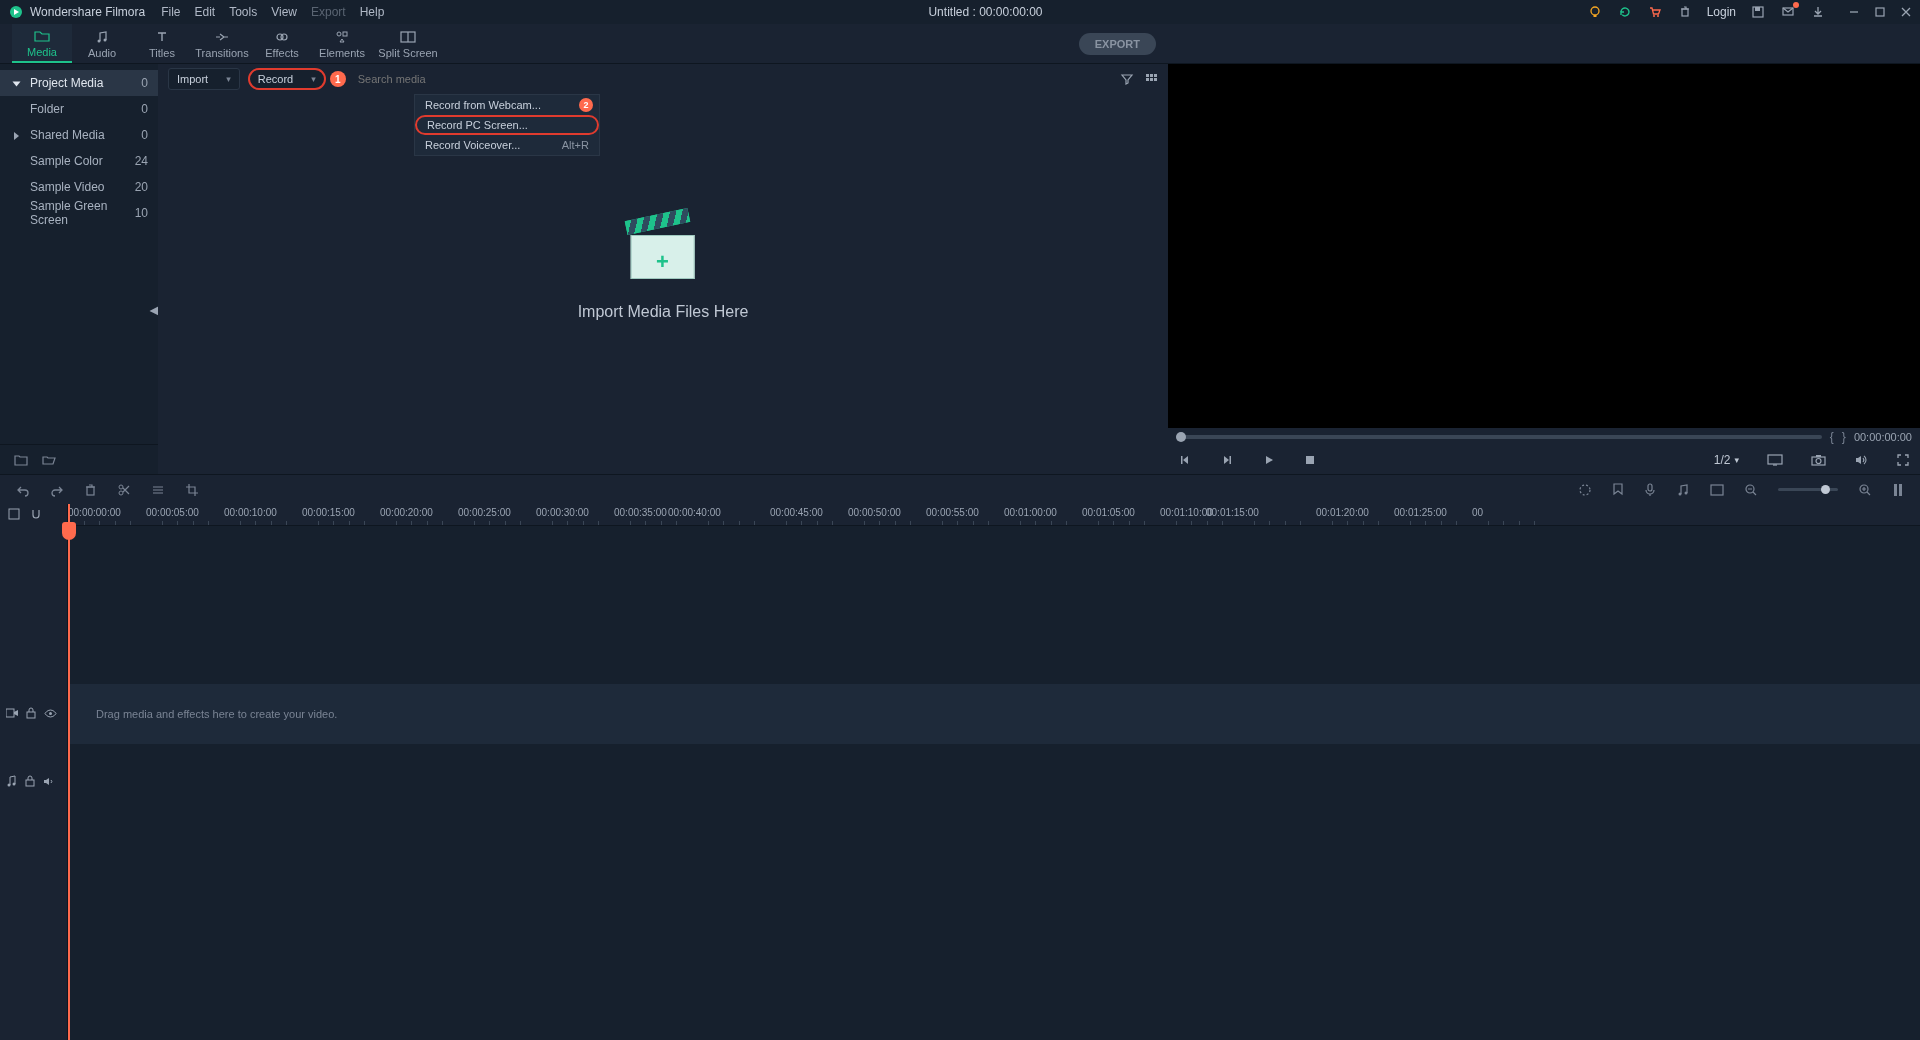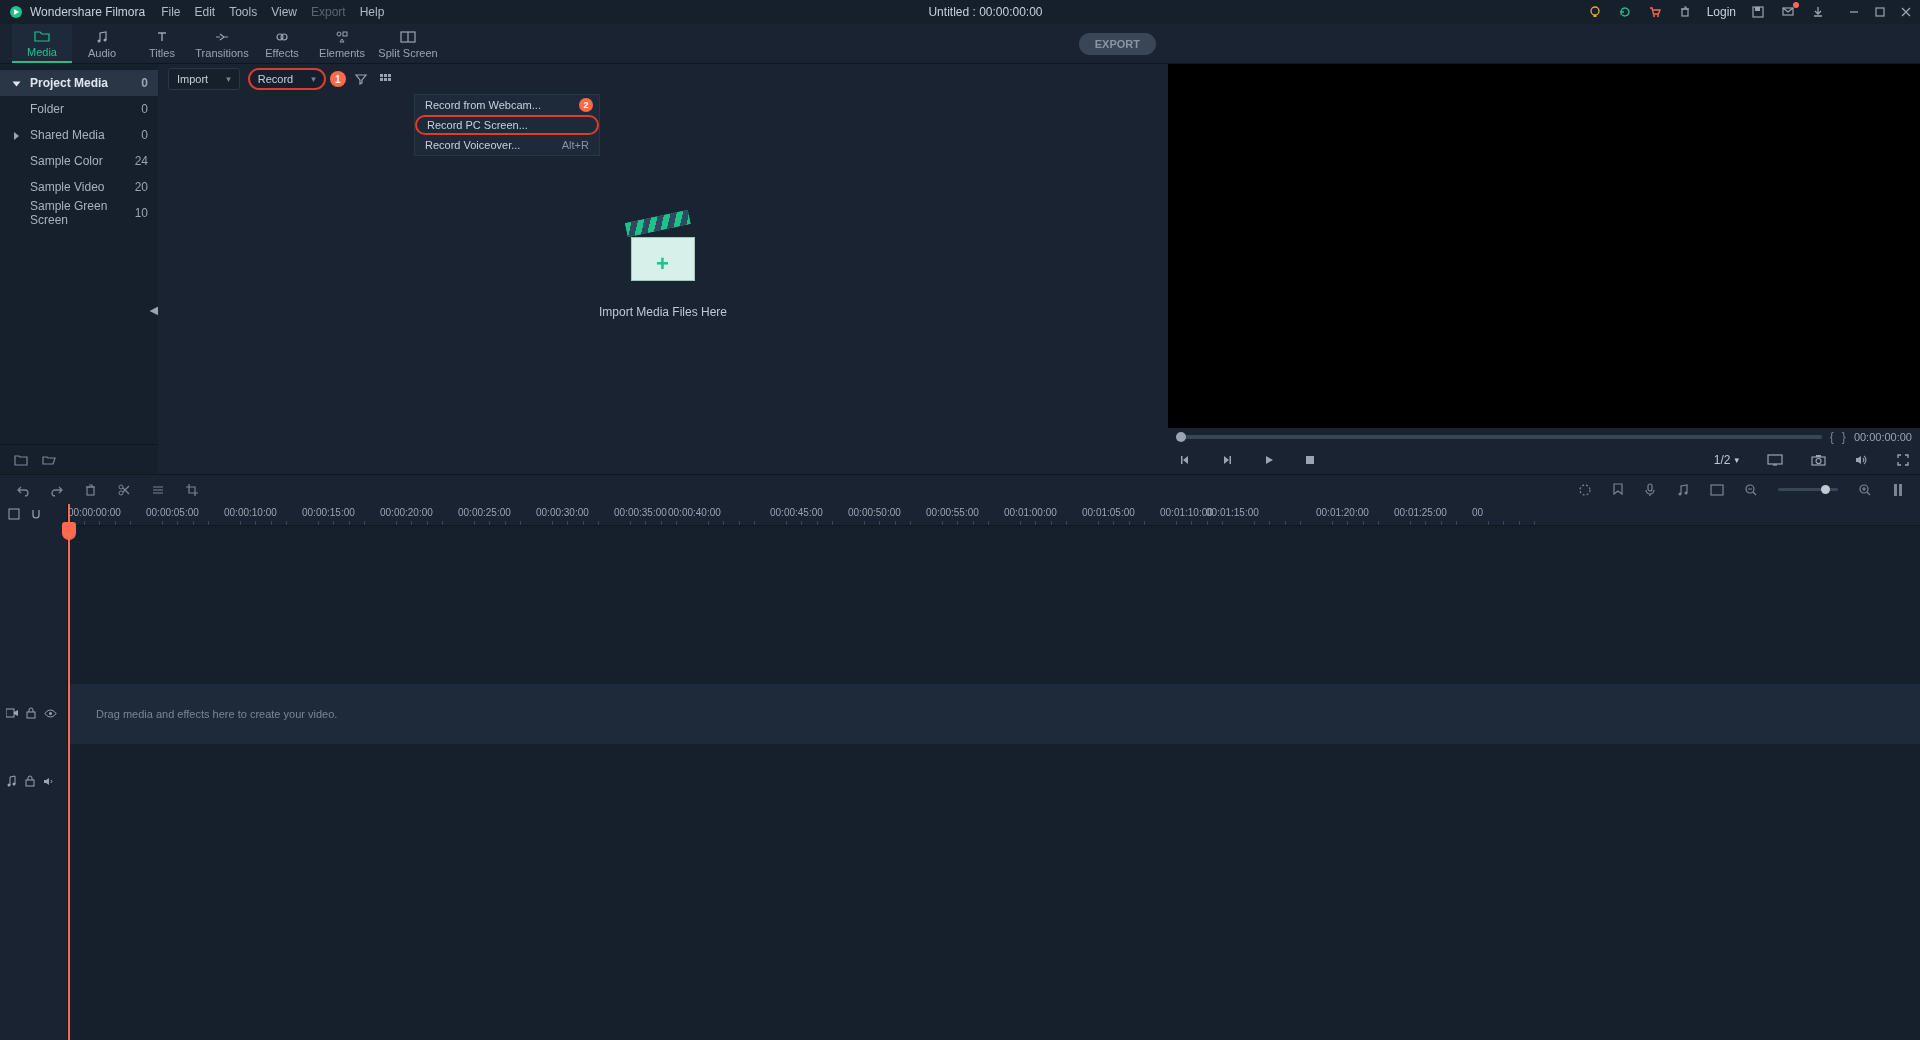--- a/index.html
+++ b/index.html
@@ -31,21 +31,21 @@
 .ribbon .spacer { flex: 1; }
 .ribbon .export-btn { align-self: center; margin-right: 12px; background: #3a4656; color: #8a94a2; padding: 5px 16px; border-radius: 14px; font-size: 11px; font-weight: bold; cursor: pointer; }
 
 
 .main { display: flex; height: 410px; }
 
 
 .sidebar { width: 158px; background: #16202d; display: flex; flex-direction: column; }
 .sidebar-list { flex: 1; padding-top: 6px; }
 .sidebar-item { display: flex; align-items: center; height: 26px; padding: 0 10px 0 16px; cursor: pointer; }
-.sidebar-item.header { background: #2a3646; color: #e0e6ee; font-weight: 700; padding-left: 30px; position: relative;}
+.sidebar-item.header { background: #2a3646; color: #e0e6ee; font-weight: 400; padding-left: 30px; position: relative;}
 .sidebar-item.header::before { content:''; position:absolute; left:14px; top:10px; width:0; height:0; border-top:4px solid transparent; border-bottom:4px solid transparent; border-left:5px solid #e0e6ee; transform: rotate(90deg);}
 .sidebar-item.shared { padding-left: 30px; position:relative;}
 .sidebar-item.shared::before { content:''; position:absolute; left:14px; top:10px; width:0; height:0; border-top:4px solid transparent; border-bottom:4px solid transparent; border-left:5px solid #9aa4b2;}
 .sidebar-item.sub { padding-left: 30px; }
 .sidebar-item .name { flex: 1; }
 .sidebar-item .count { color: #9aa4b2; }
 .sidebar-footer { height: 30px; display: flex; align-items: center; padding: 0 14px; gap: 14px; border-top: 1px solid #0e1620;}
 .sidebar-footer .ico { cursor:pointer; color:#7a8494;}
 .collapse-grip { position:absolute; left:150px; top: 300px; width:8px; height:20px; display:flex; align-items:center; justify-content:center; color:#9aa4b2; cursor:pointer; }
 
@@ -68,21 +68,21 @@
 .record-menu-item .shortcut { margin-left: auto; color: #8a94a2; }
 .record-menu-item .badge2 { position:absolute; right: 6px; width: 14px; height: 14px; border-radius: 50%; background: #ff6a4d; color: #fff; display: flex; align-items: center; justify-content: center; font-size: 9px; font-weight: bold;}
 
 
 .import-area { position: absolute; top: 50%; left: 50%; transform: translate(-50%, -50%); text-align: center; }
 .clap-icon { width: 70px; height: 70px; margin: 0 auto 16px; position: relative; }
 .clap-top { width: 64px; height: 14px; background: #1ec28b; position: absolute; top: 4px; left: 0; transform: rotate(-12deg); transform-origin: left bottom; }
 .clap-top::before { content:''; position:absolute; inset:0; background: repeating-linear-gradient(115deg, #1ec28b 0 6px, #2f4a5e 6px 12px); }
 .clap-body { width: 64px; height: 44px; background: #d8f0ea; position: absolute; top: 18px; left: 3px; border:1px solid #9fc9bf; }
 .clap-plus { position: absolute; top: 32px; left: 28px; color: #1ec28b; font-size: 22px; font-weight: bold; }
-.import-area .txt { color: #c0c8d4; font-size: 12px; }
+.import-area .txt { color: #c0c8d4; font-size: 16px; }
 
 
 .preview-panel { width: 752px; background: #000; display: flex; flex-direction: column; }
 .preview-video { flex: 1; background: #000; }
 .preview-seek { height: 18px; background: #1a2332; display: flex; align-items: center; padding: 0 8px; gap: 8px; }
 .seek-track { flex: 1; height: 4px; background: #3a4656; border-radius: 2px; position: relative; }
 .seek-thumb { position: absolute; left: 0; top: -3px; width: 10px; height: 10px; background: #9aa4b2; border-radius: 50%; }
 .seek-label { color: #9aa4b2; font-size: 11px; }
 .seek-br { color: #7a8494; }
 .preview-controls { height: 28px; background: #1a2332; display: flex; align-items: center; padding: 0 10px; gap: 28px; }
@@ -318,20 +318,23 @@
     <div class="media-toolbar">
       <div class="tb-drop">
         <span>Import</span>
         <span class="caret">▾</span>
       </div>
       <div class="tb-drop record">
         <span>Record</span>
         <span class="caret">▾</span>
       </div>
       <div class="badge1">1</div>
+      <div class="search-box">
+        <input type="text" placeholder="Search media" style="">
+      </div>
       <div class="tb-icons">
         <span class="ico">
             <svg width="14" height="14" viewBox="0 0 14 14">
               <path d="M2 3h10L8 8v3l-2 1V8z" fill="none" stroke="currentColor" stroke-width="1.2"></path>
             </svg>
           </span>
         <span class="ico">
             <svg width="14" height="14" viewBox="0 0 14 14">
               <rect x="2" y="2" width="3" height="3" fill="currentColor"></rect>
               <rect x="6" y="2" width="3" height="3" fill="currentColor"></rect>

